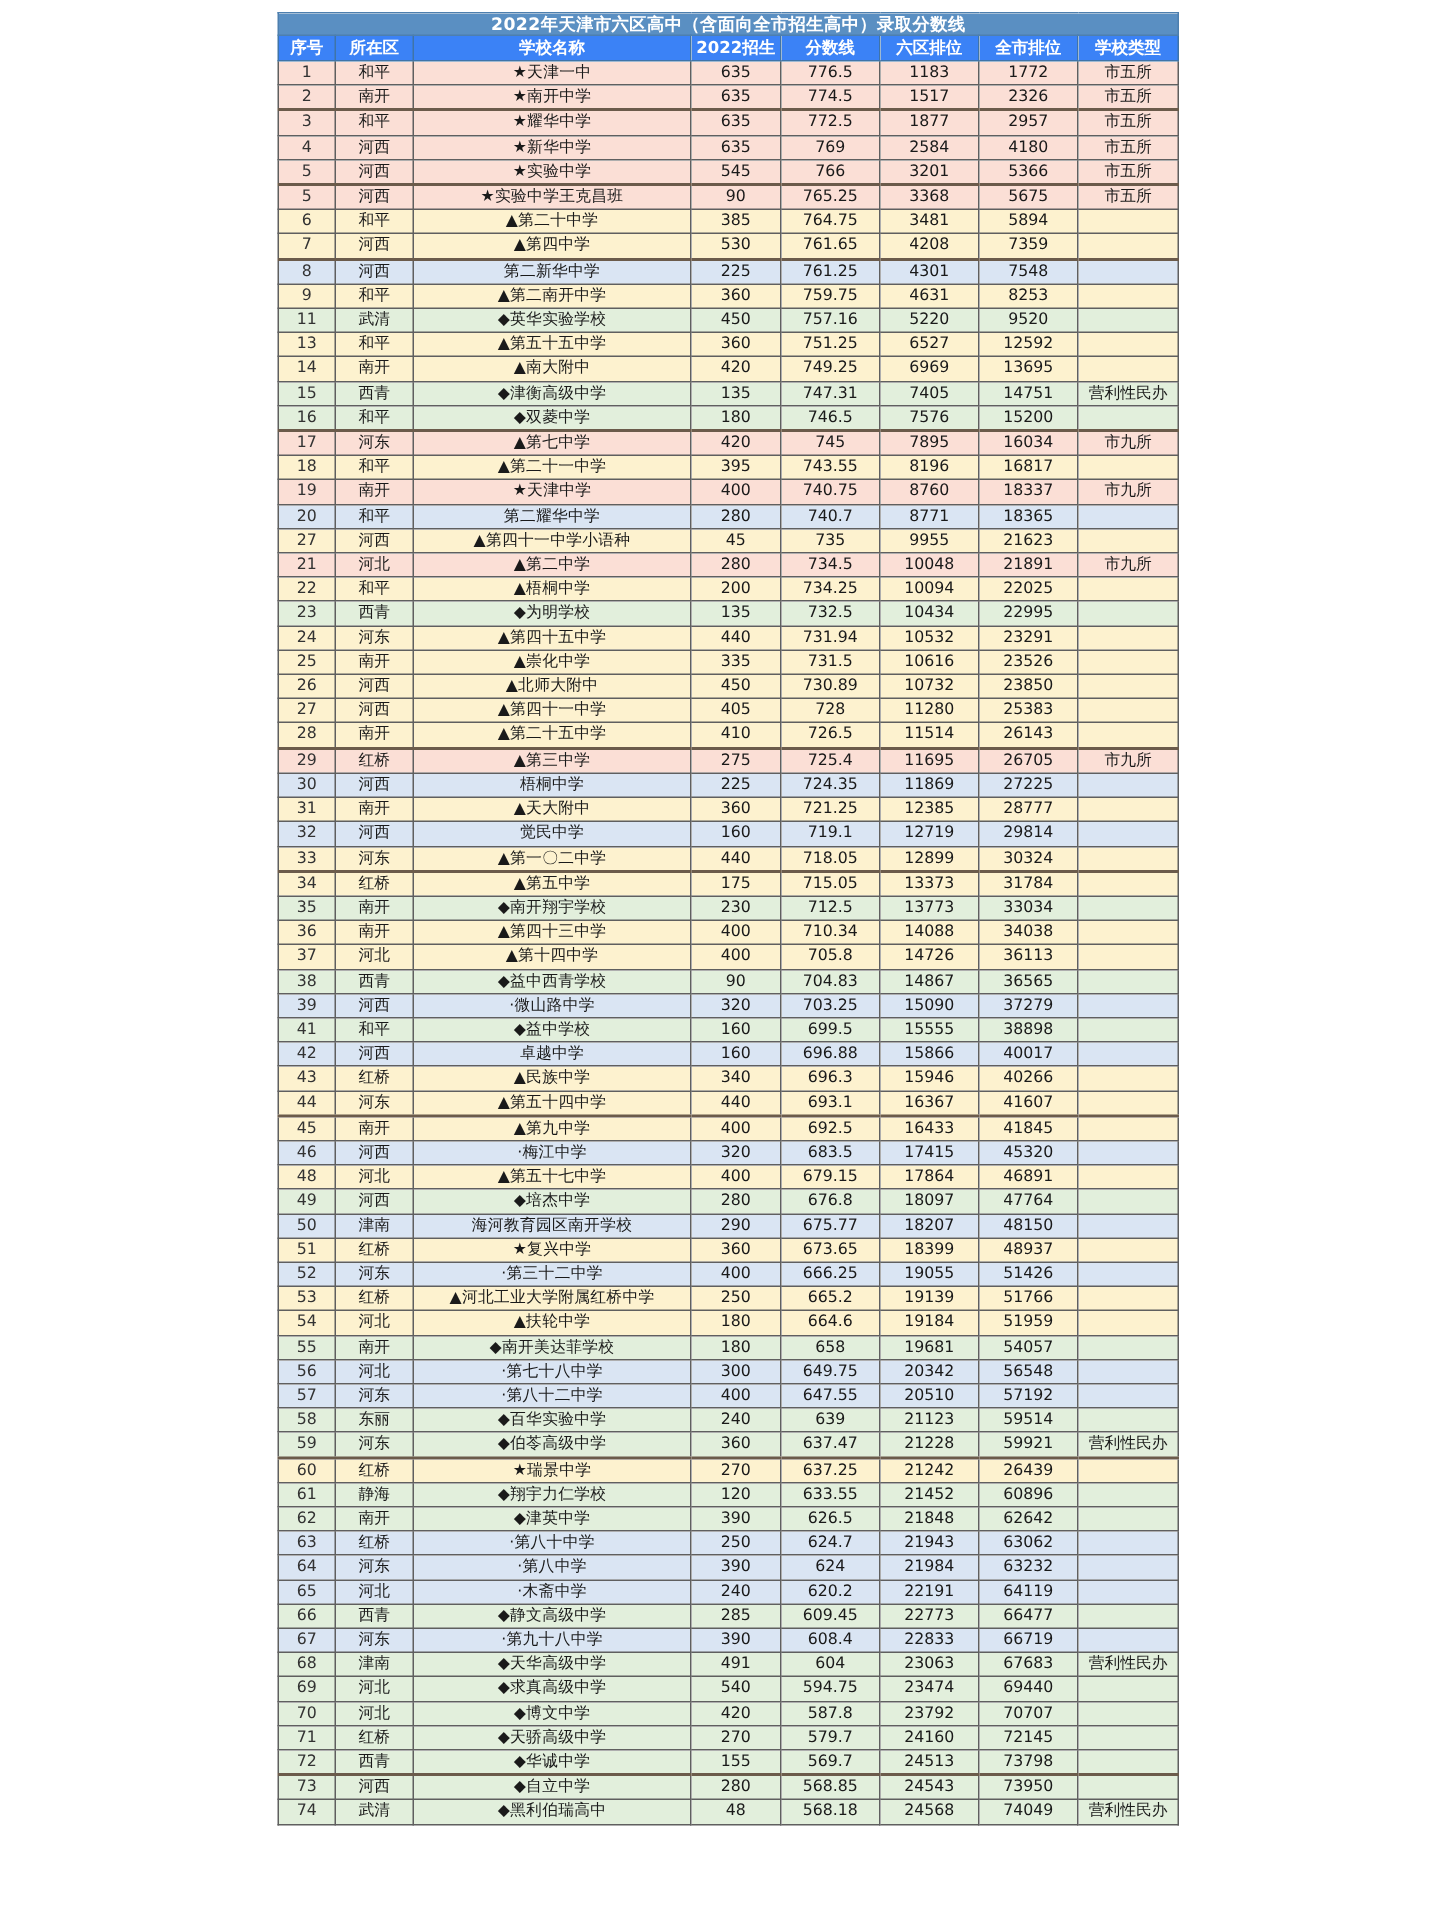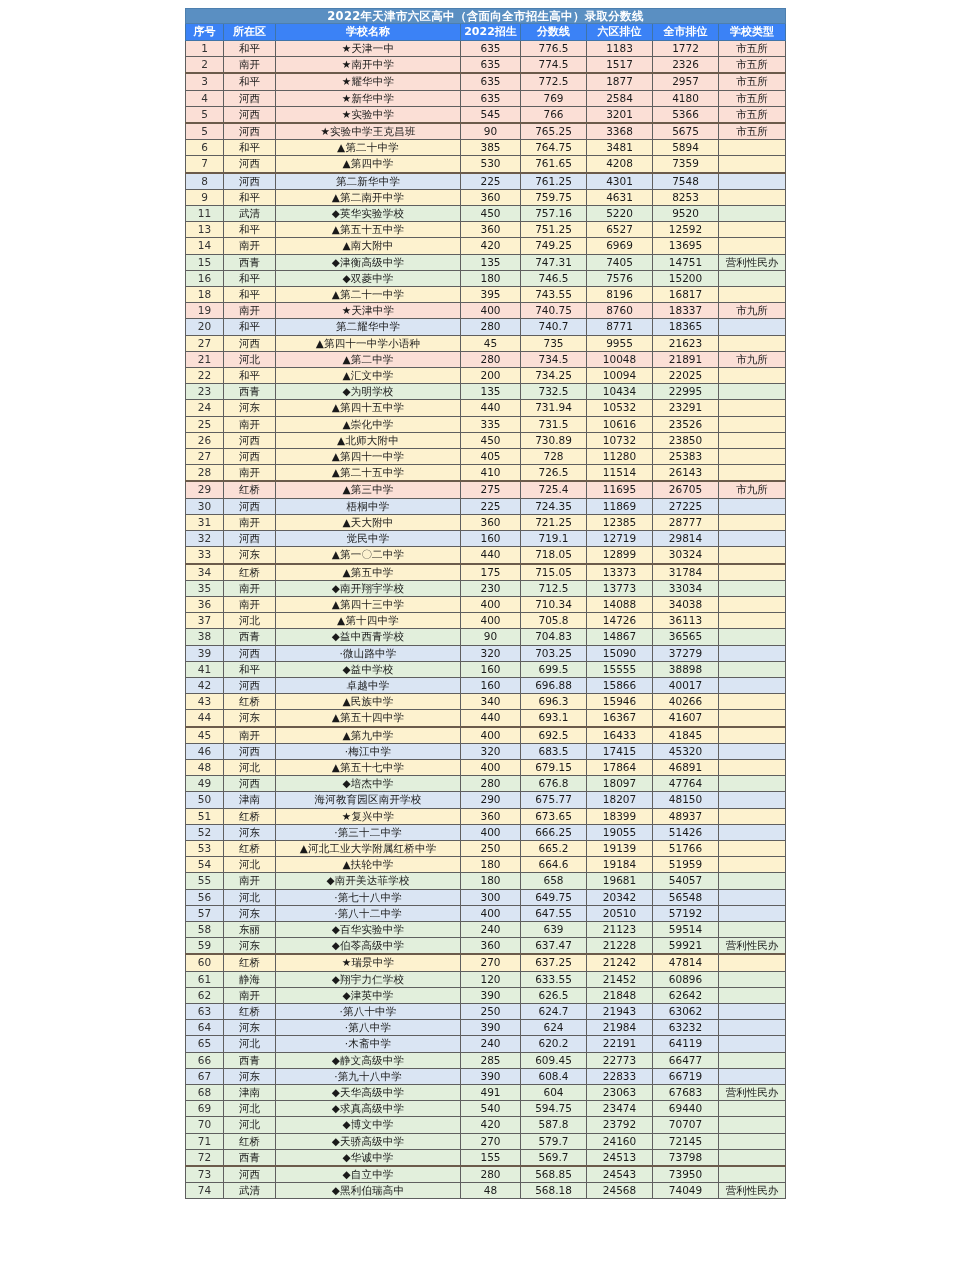--- a/index.html
+++ b/index.html
@@ -240,20 +240,30 @@
         <tr class="g-green">
           <td class="idx">16</td>
           <td>和平</td>
           <td class="name">◆双菱中学</td>
           <td>180</td>
           <td>746.5</td>
           <td>7576</td>
           <td>15200</td>
           <td></td>
         </tr>
+        <tr class="g-pink sep">
+          <td class="idx">17</td>
+          <td>河东</td>
+          <td class="name">▲第七中学</td>
+          <td>420</td>
+          <td>745</td>
+          <td>7895</td>
+          <td>16034</td>
+          <td>市九所</td>
+        </tr>
         <tr class="g-yellow">
           <td class="idx">18</td>
           <td>和平</td>
           <td class="name">▲第二十一中学</td>
           <td>395</td>
           <td>743.55</td>
           <td>8196</td>
           <td>16817</td>
           <td></td>
         </tr>
@@ -293,21 +303,21 @@
           <td class="name">▲第二中学</td>
           <td>280</td>
           <td>734.5</td>
           <td>10048</td>
           <td>21891</td>
           <td>市九所</td>
         </tr>
         <tr class="g-yellow">
           <td class="idx">22</td>
           <td>和平</td>
-          <td class="name">▲汇文中学</td>
+          <td class="name">▲梧桐中学</td>
           <td>200</td>
           <td>734.25</td>
           <td>10094</td>
           <td>22025</td>
           <td></td>
         </tr>
         <tr class="g-green">
           <td class="idx">23</td>
           <td>西青</td>
           <td class="name">◆为明学校</td>
@@ -657,21 +667,21 @@
           <td>59921</td>
           <td>营利性民办</td>
         </tr>
         <tr class="g-yellow sep">
           <td class="idx">60</td>
           <td>红桥</td>
           <td class="name">★瑞景中学</td>
           <td>270</td>
           <td>637.25</td>
           <td>21242</td>
-          <td>47814</td>
+          <td>26439</td>
           <td></td>
         </tr>
         <tr class="g-green">
           <td class="idx">61</td>
           <td>静海</td>
           <td class="name">◆翔宇力仁学校</td>
           <td>120</td>
           <td>633.55</td>
           <td>21452</td>
           <td>60896</td>

